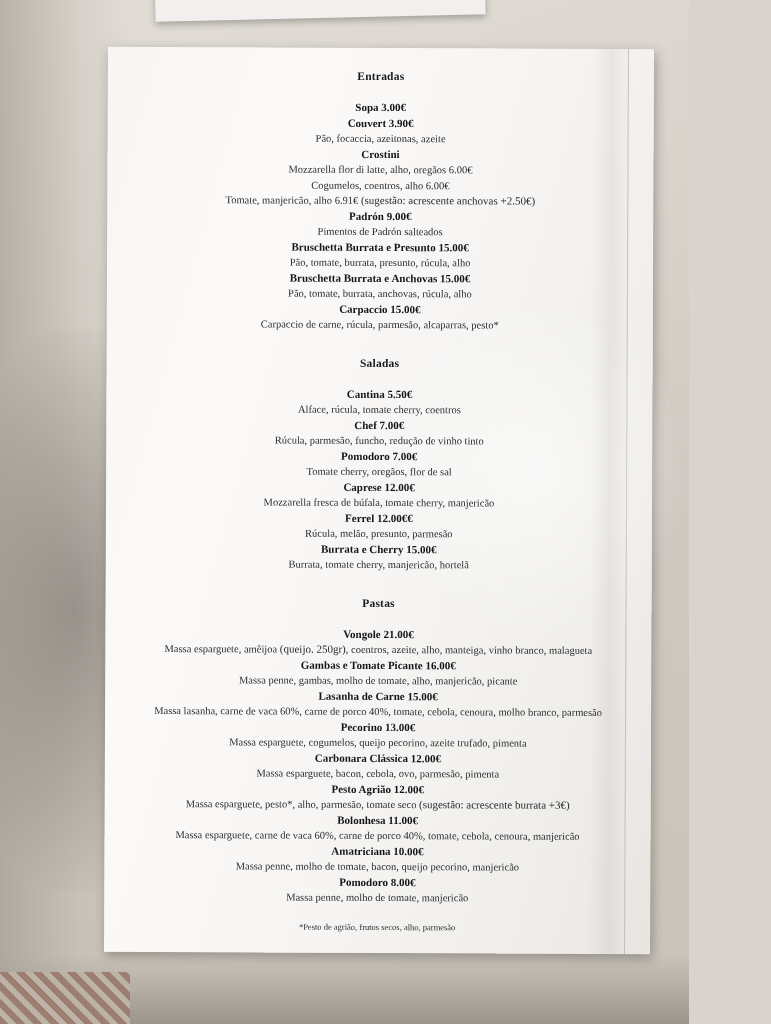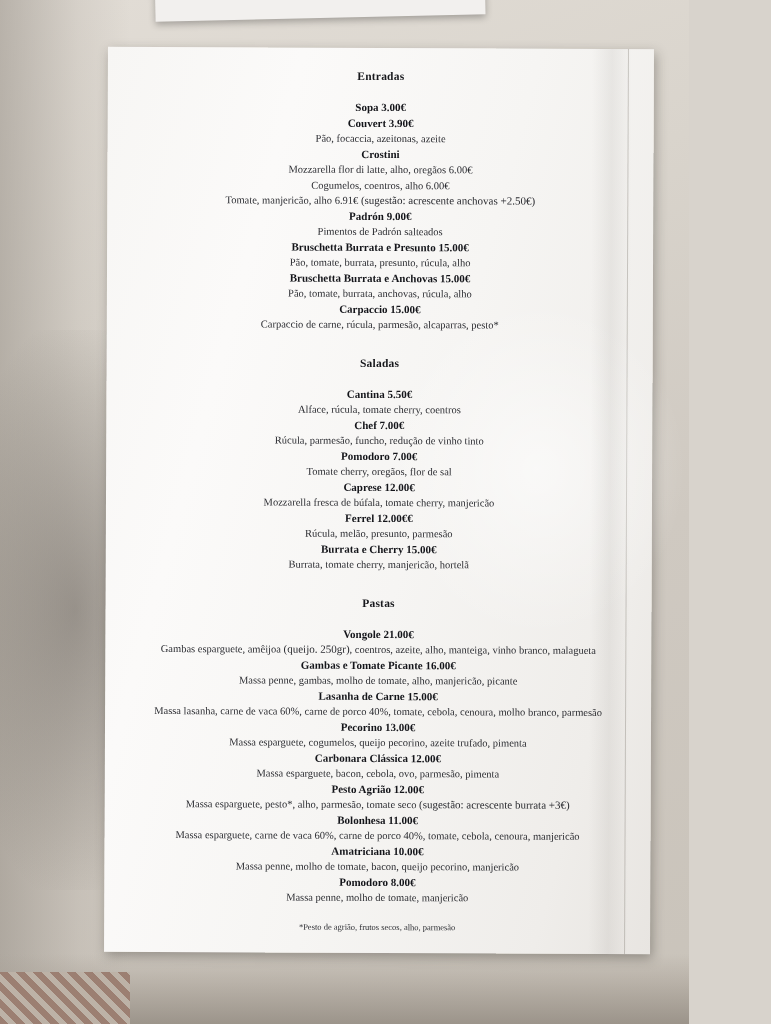--- a/index.html
+++ b/index.html
@@ -232,21 +232,21 @@
       </div>
 
       <div class="spacer-md"></div>
 
       <div class="section">
         <div class="section-title">Pastas</div>
 
         <div class="item">
           <div class="item-name">Vongole 21.00€</div>
           <div class="item-desc">
-            <span>Gambas esparguete, amêijoa </span><span class="tiny">(queijo. 250gr)</span><span>, coentros, azeite, alho, manteiga, vinho branco, malagueta</span>
+            <span>Massa esparguete, amêijoa </span><span class="tiny">(queijo. 250gr)</span><span>, coentros, azeite, alho, manteiga, vinho branco, malagueta</span>
           </div>
         </div>
         <div class="item">
           <div class="item-name">Gambas e Tomate Picante 16.00€</div>
           <div class="item-desc">Massa penne, gambas, molho de tomate, alho, manjericão, picante</div>
         </div>
         <div class="item">
           <div class="item-name">Lasanha de Carne 15.00€</div>
           <div class="item-desc">Massa lasanha, carne de vaca 60%, carne de porco 40%, tomate, cebola, cenoura, molho branco, parmesão</div>
         </div>

